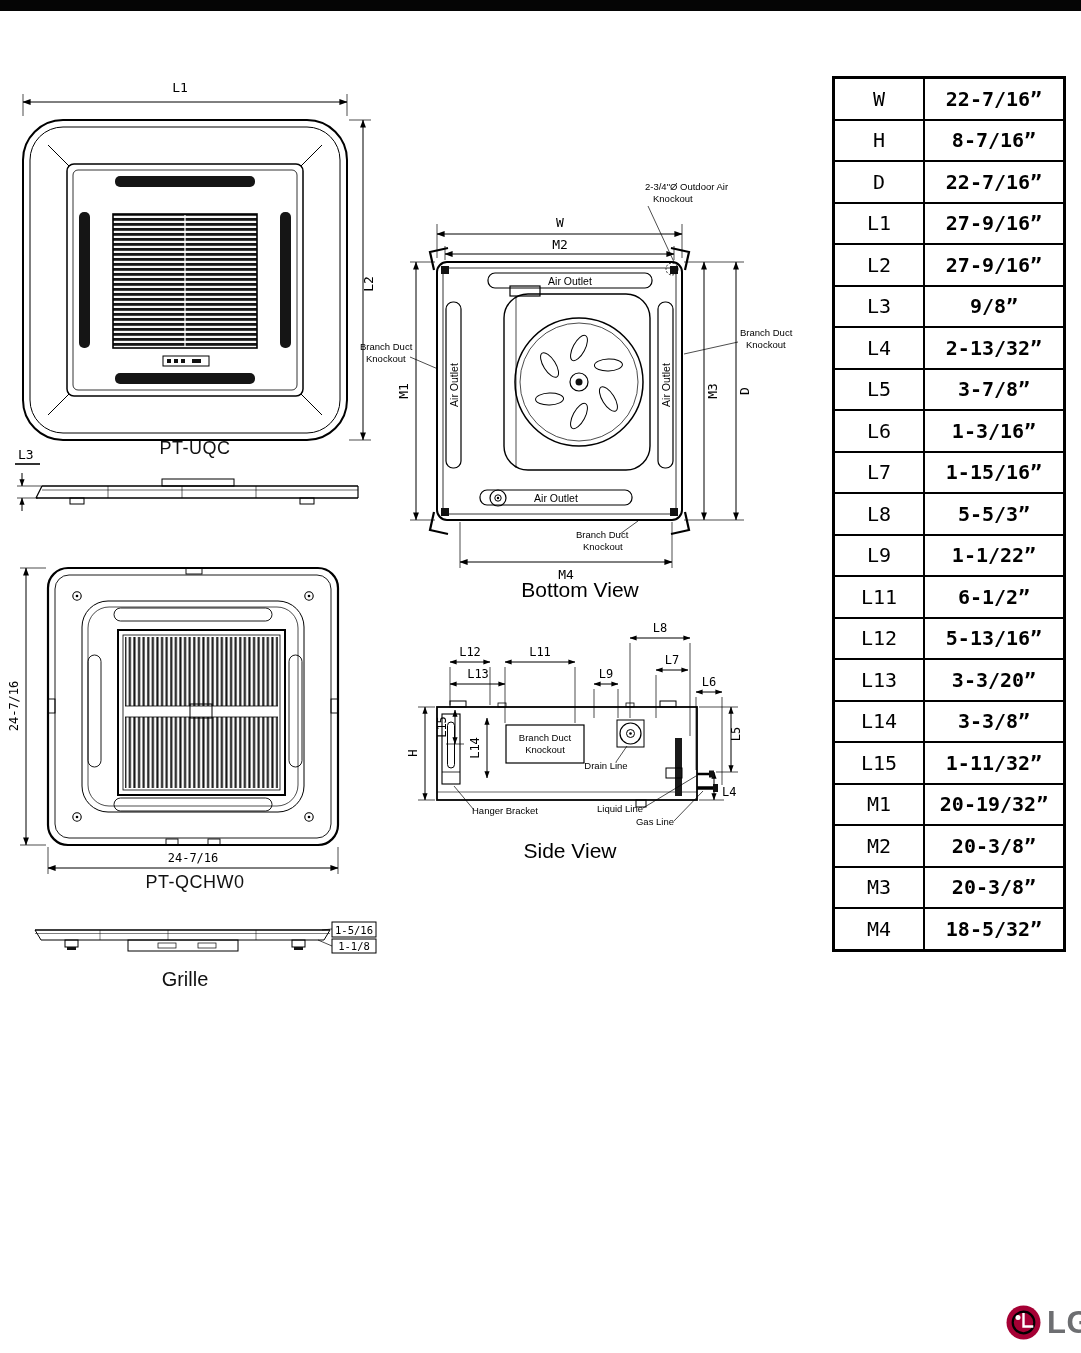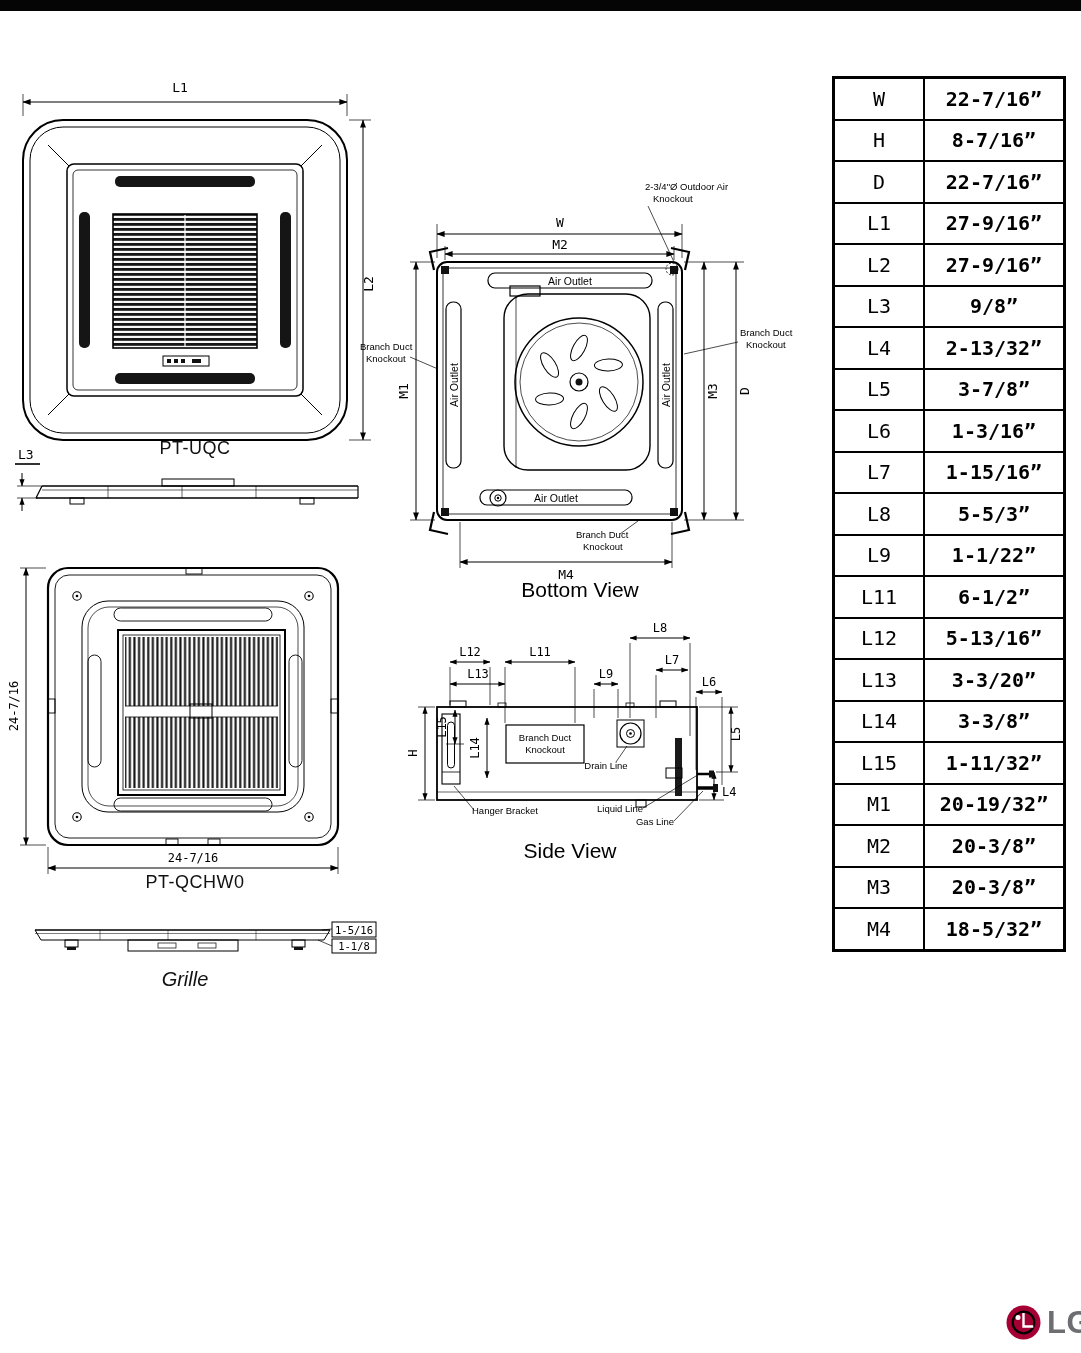--- a/index.html
+++ b/index.html
@@ -1,20 +1,20 @@
 <!DOCTYPE html>
 <html><head>
 <meta charset="utf-8">
 <style>
   html,body{margin:0;padding:0;background:#fff;}
   .page{position:relative;width:1081px;height:1353px;background:#fff;font-family:"Liberation Sans",sans-serif;color:#000;overflow:hidden;padding-left:24px;}
   .topbar{position:absolute;left:0;top:0;width:1081px;height:11px;background:#050505;}
   .abs{position:absolute;}
   .model-label{font-size:18px;letter-spacing:.5px;text-align:center;color:#111;}
-  .caption-label{font-size:20px;text-align:center;color:#111;font-style:italic;}
+  .caption-label{font-size:20px;text-align:center;color:#111;}
   svg{overflow:visible;}
   svg text{fill:#000;}
   .ln{fill:none;stroke:#000;}
   .ext{stroke:#000;stroke-width:.7;fill:none;}
   .dim-line{stroke:#000;stroke-width:1;fill:none;}
   .td{font-family:"DejaVu Sans Mono",monospace;font-size:13px;}
   .td12{font-family:"DejaVu Sans Mono",monospace;font-size:12px;}
   .ts{font-family:"Liberation Sans",sans-serif;font-size:10.5px;}
   .ts9{font-family:"Liberation Sans",sans-serif;font-size:9.5px;}
   .vtitle{font-family:"Liberation Sans",sans-serif;font-size:21px;}

